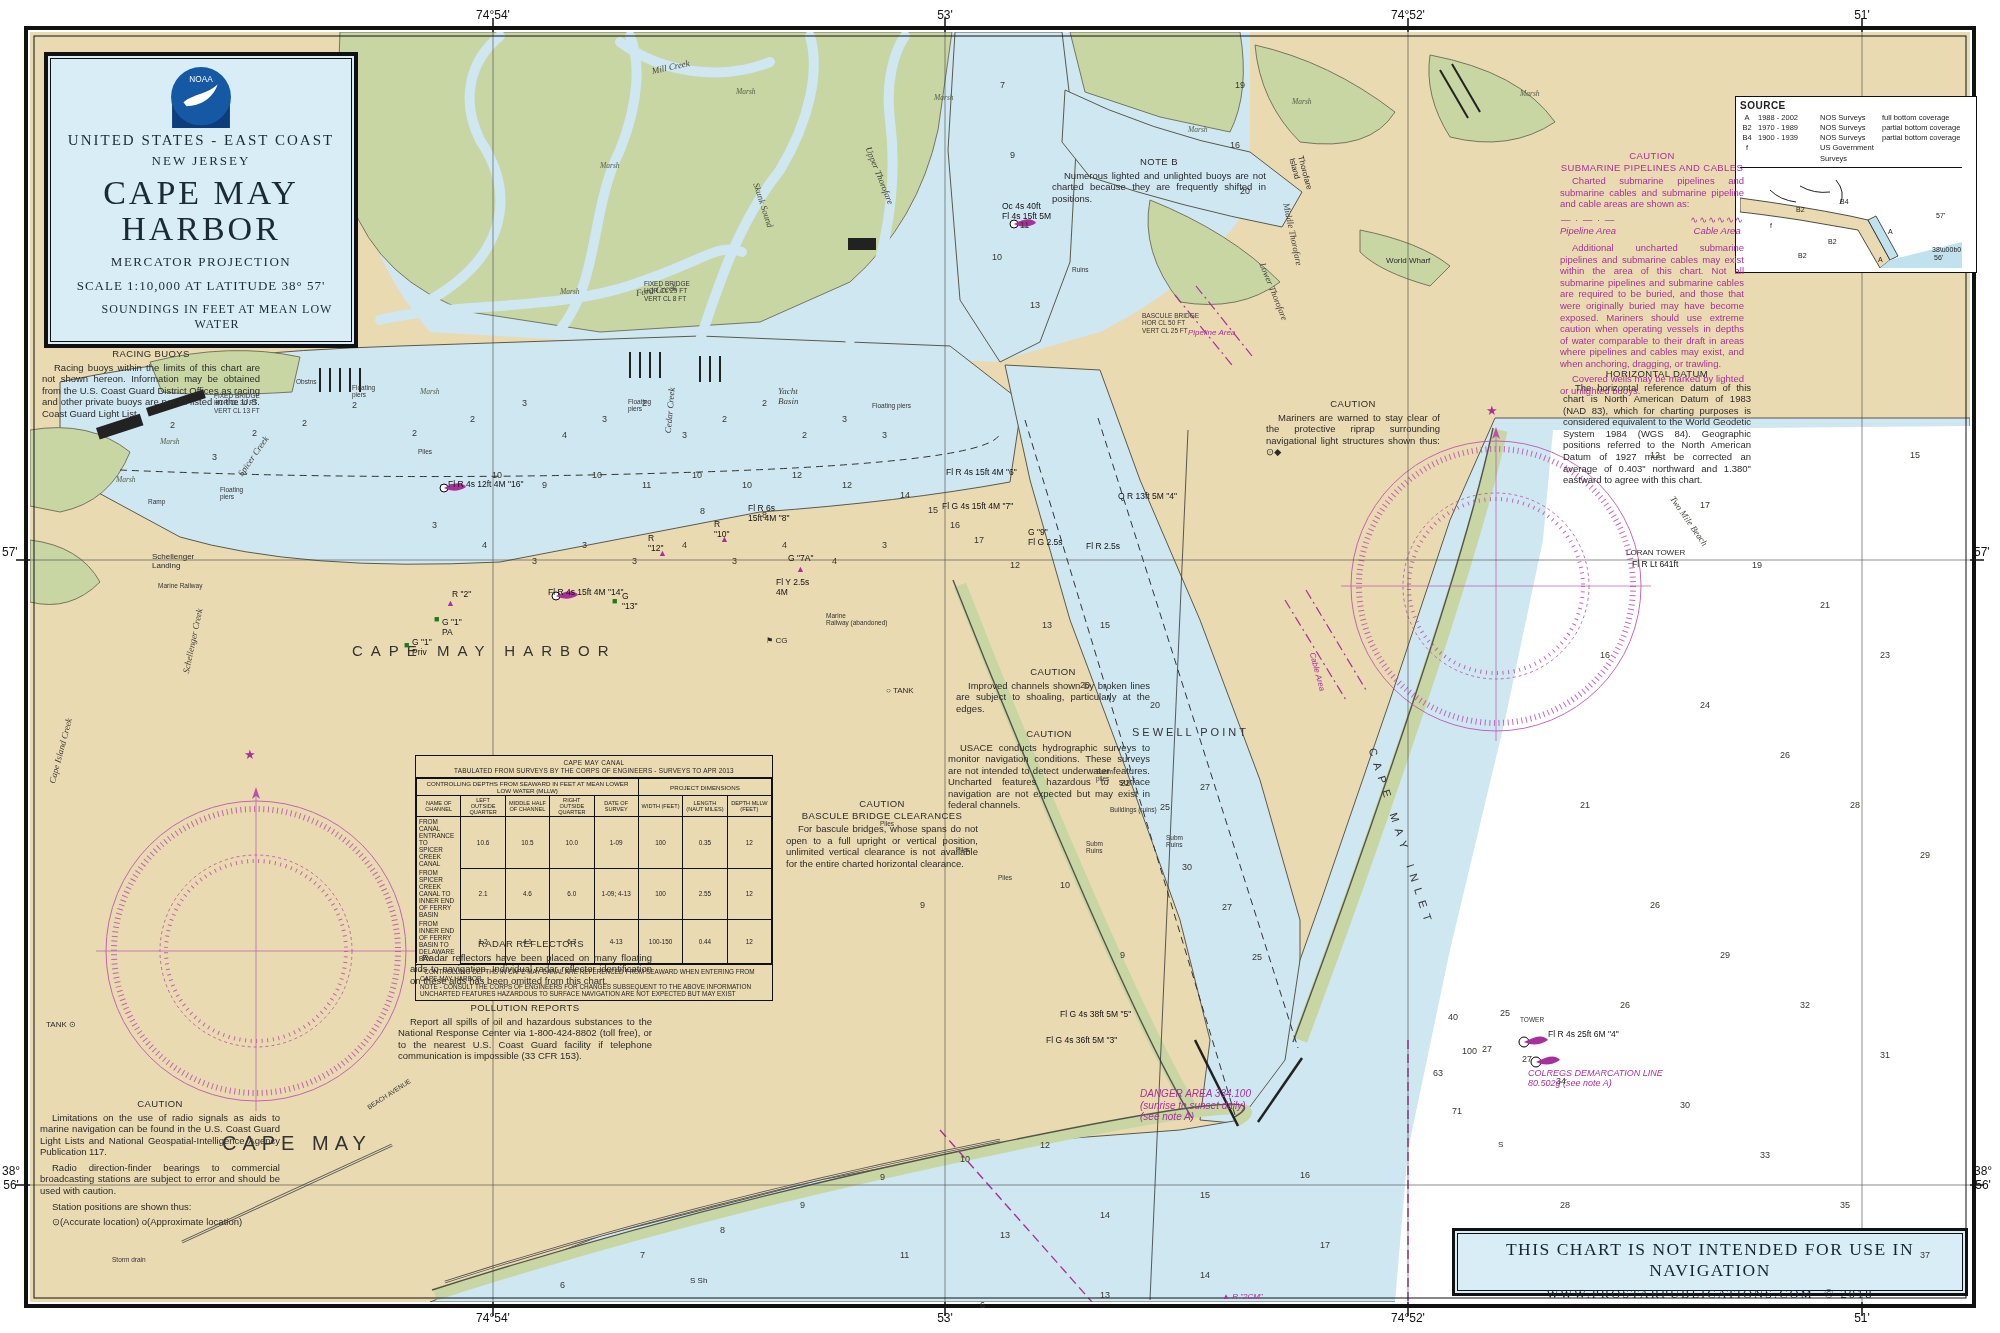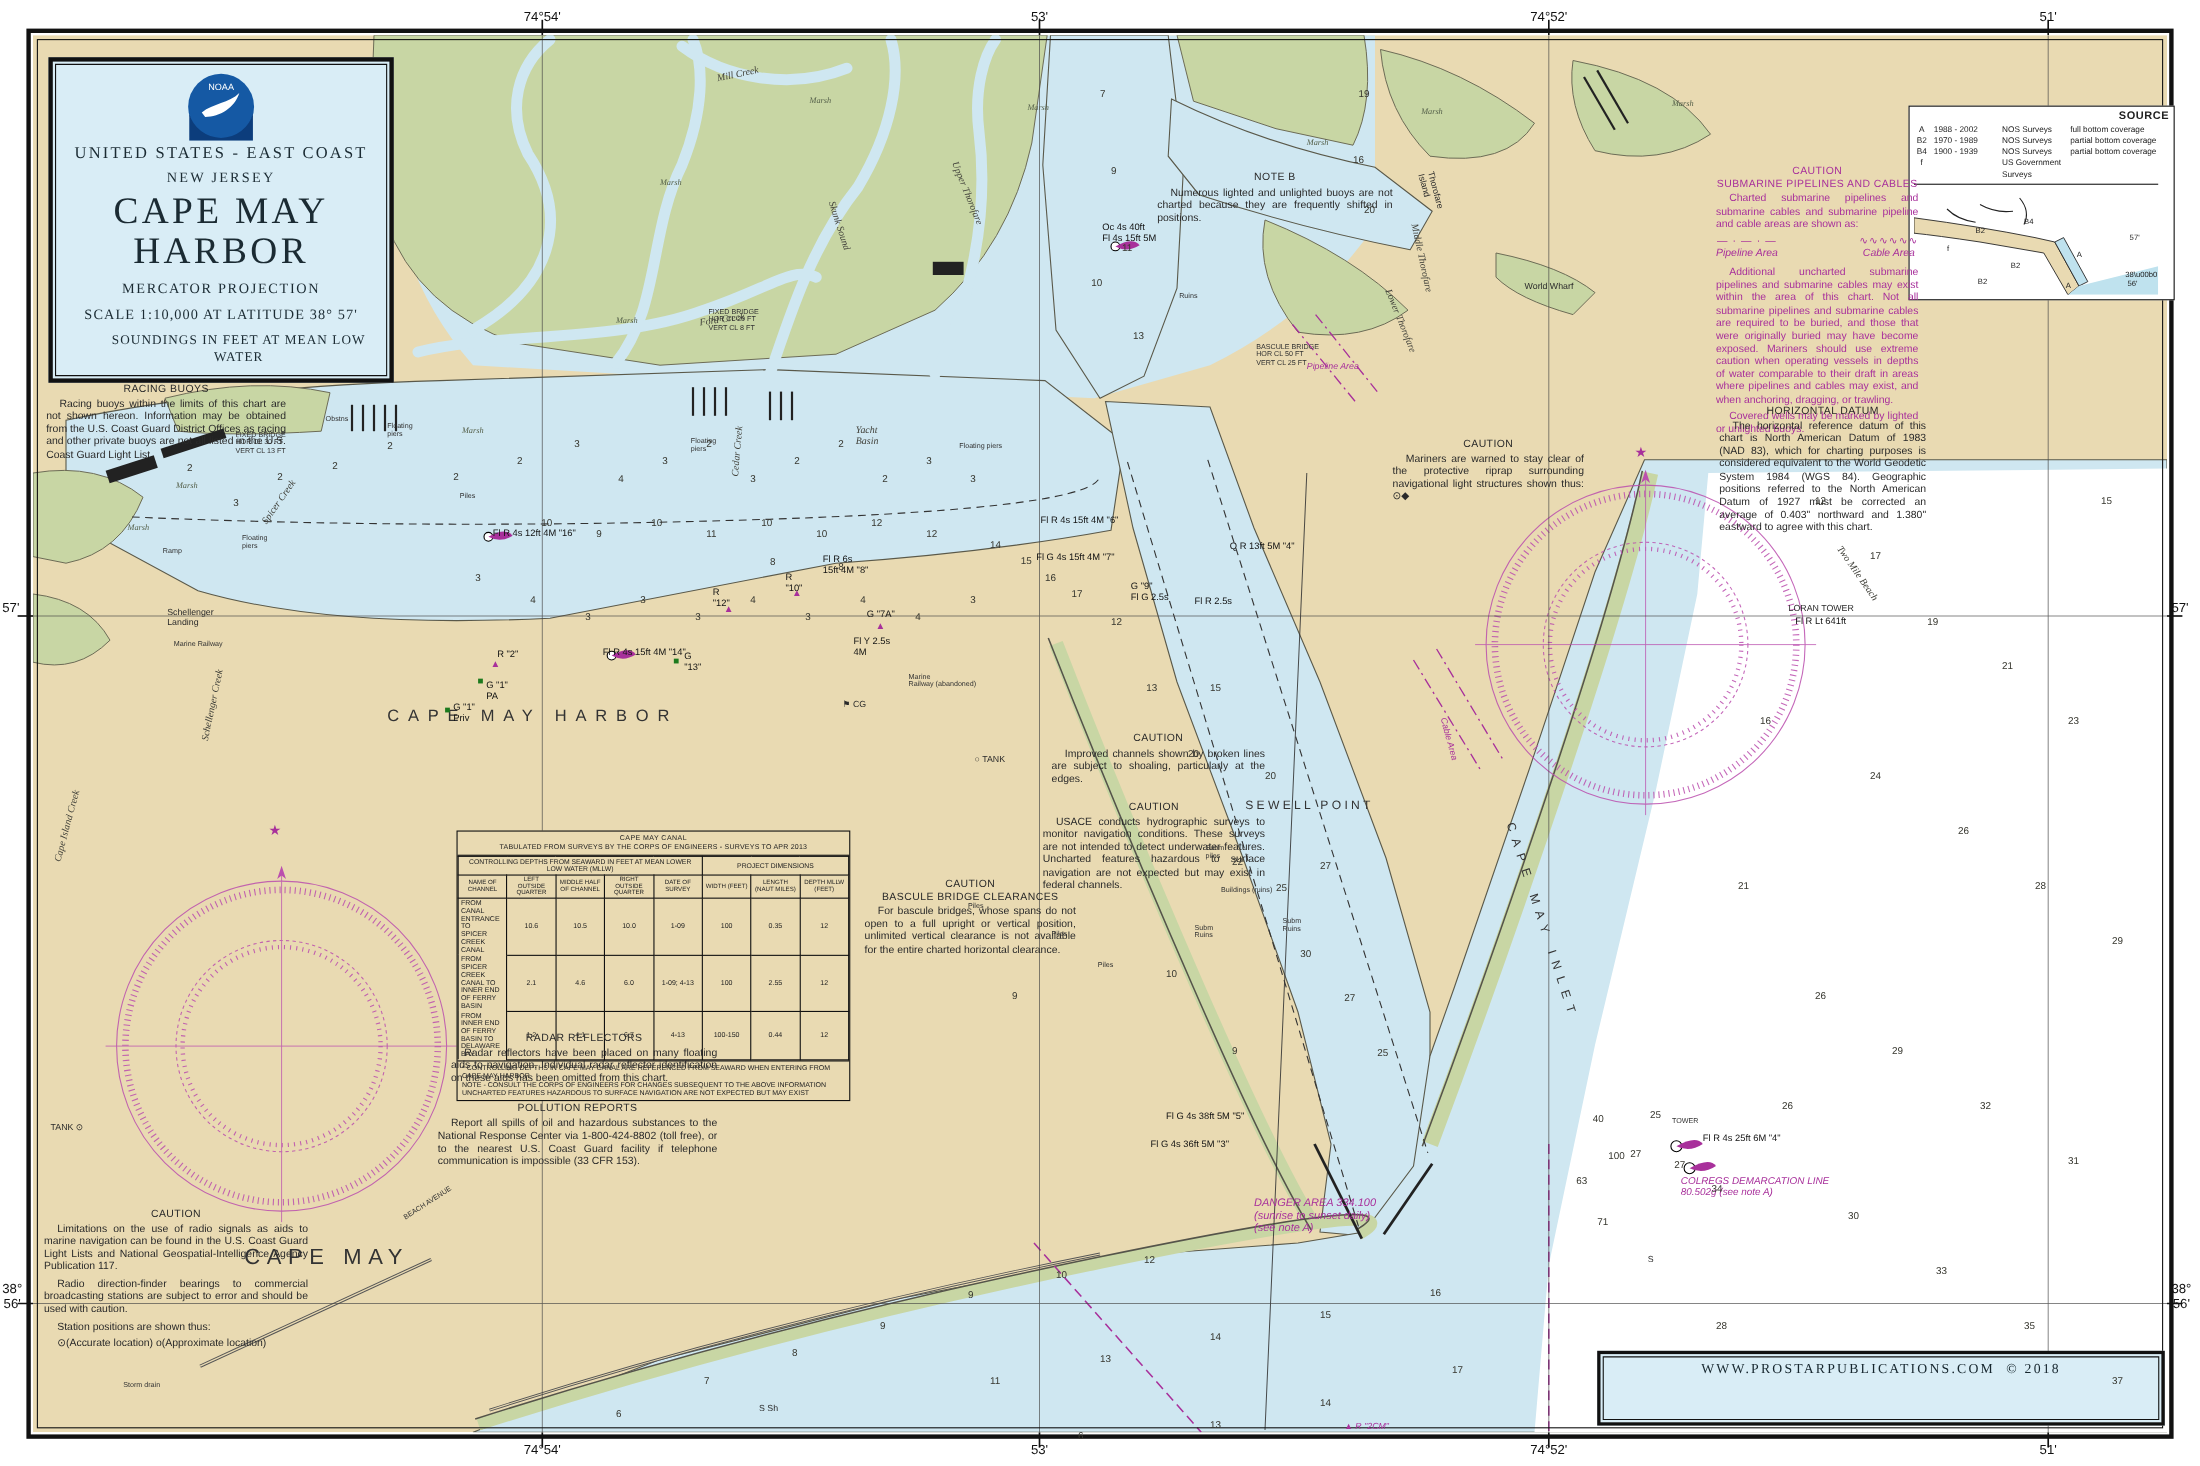--- a/index.html
+++ b/index.html
@@ -21,21 +21,21 @@
   .note{position:absolute;font-size:9.5px;line-height:1.22;color:#2a2a2a;}
   .note .nt{text-align:center;white-space:pre-line;letter-spacing:.4px;margin-bottom:2px;}
   .note p{margin:0 0 4px 0;text-align:justify;text-indent:12px;}
   .note.magenta{color:#a8309b;}
   .note .symrow{display:flex;justify-content:space-between;text-align:center;
     font-style:italic;margin:3px 0 5px 0;}
   .note .symrow .sym{display:block;font-style:normal;letter-spacing:1px;}
   
   .source-box{position:absolute;left:1735px;top:96px;width:232px;background:#fff;
     border:1.5px solid #111;font-size:7.5px;padding:3px 4px 4px 4px;}
-  .source-box .st{text-align:right;font-weight:bold;font-size:10px;letter-spacing:.5px;margin-bottom:2px;}
+  .source-box .st{text-align:left;font-weight:bold;font-size:10px;letter-spacing:.5px;margin-bottom:2px;}
   .src-row{display:flex;gap:4px;line-height:1.35;}
   .src-row .c0{width:14px;text-align:center;}
   .src-row .c1{width:58px;}
   .src-row .c2{width:58px;}
   .src-row .c3{flex:1;}
   .source-box svg{display:block;margin-top:3px;border-top:1px solid #111;}
   
   .canal-box{position:absolute;left:415px;top:755px;width:356px;background:#e9dab2;
     border:1.5px solid #111;font-size:6.4px;color:#222;padding:0;}
   .canal-box .ct1{text-align:center;padding:3px 0 1px 0;letter-spacing:.4px;}
@@ -365,20 +365,21 @@
         </tbody>
       </table>
     <div class="fn">
       <p>* CONTROLLING DEPTHS IN CAPE MAY CANAL ARE REFERENCED FROM SEAWARD WHEN ENTERING FROM CAPE MAY HARBOR.</p>
       <p style="white-space:pre-line">NOTE - CONSULT THE CORPS OF ENGINEERS FOR CHANGES SUBSEQUENT TO THE ABOVE INFORMATION
         UNCHARTED FEATURES HAZARDOUS TO SURFACE NAVIGATION ARE NOT EXPECTED BUT MAY EXIST</p>
     </div>
   </div>
 
   <div class="disclaimer">
+    <div class="d1">THIS CHART IS NOT INTENDED FOR USE IN NAVIGATION</div>
     <div class="d2">
       <span>WWW.PROSTARPUBLICATIONS.COM</span>
       &nbsp;<span>© 2018</span>
     </div>
   </div>
 
   <div id="notes-layer">
       <div class="note" style="left: 42px; top: 348px; width: 218px;">
         <div class="nt">RACING BUOYS</div>
         <p>Racing buoys within the limits of this chart are not shown hereon.  Information may be obtained from the U.S. Coast Guard District Offices as racing and other private buoys are not all listed in the U.S. Coast Guard Light List.</p>

